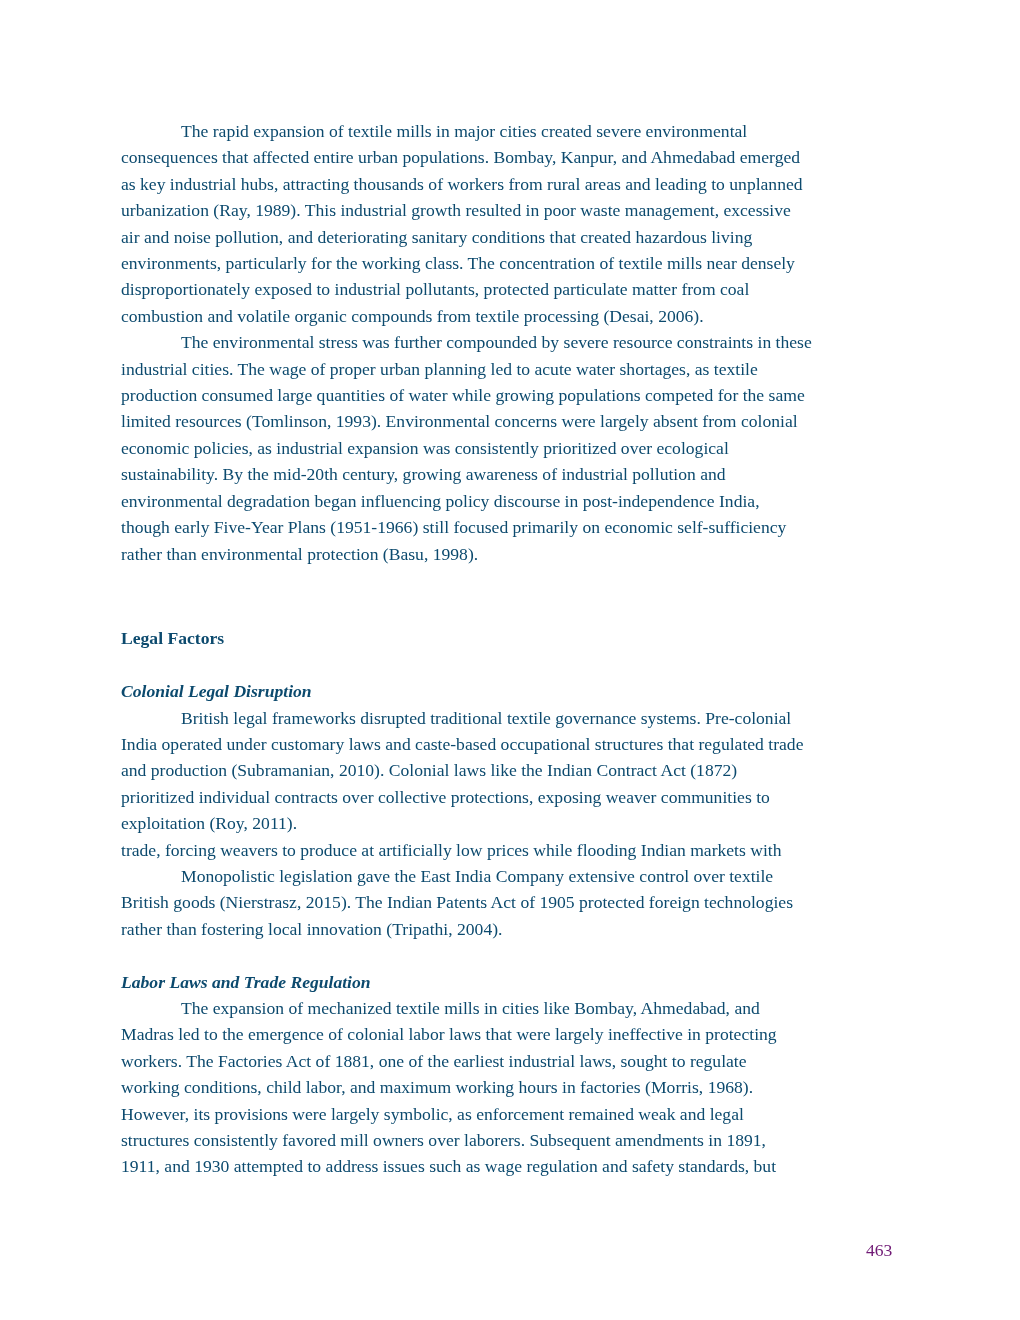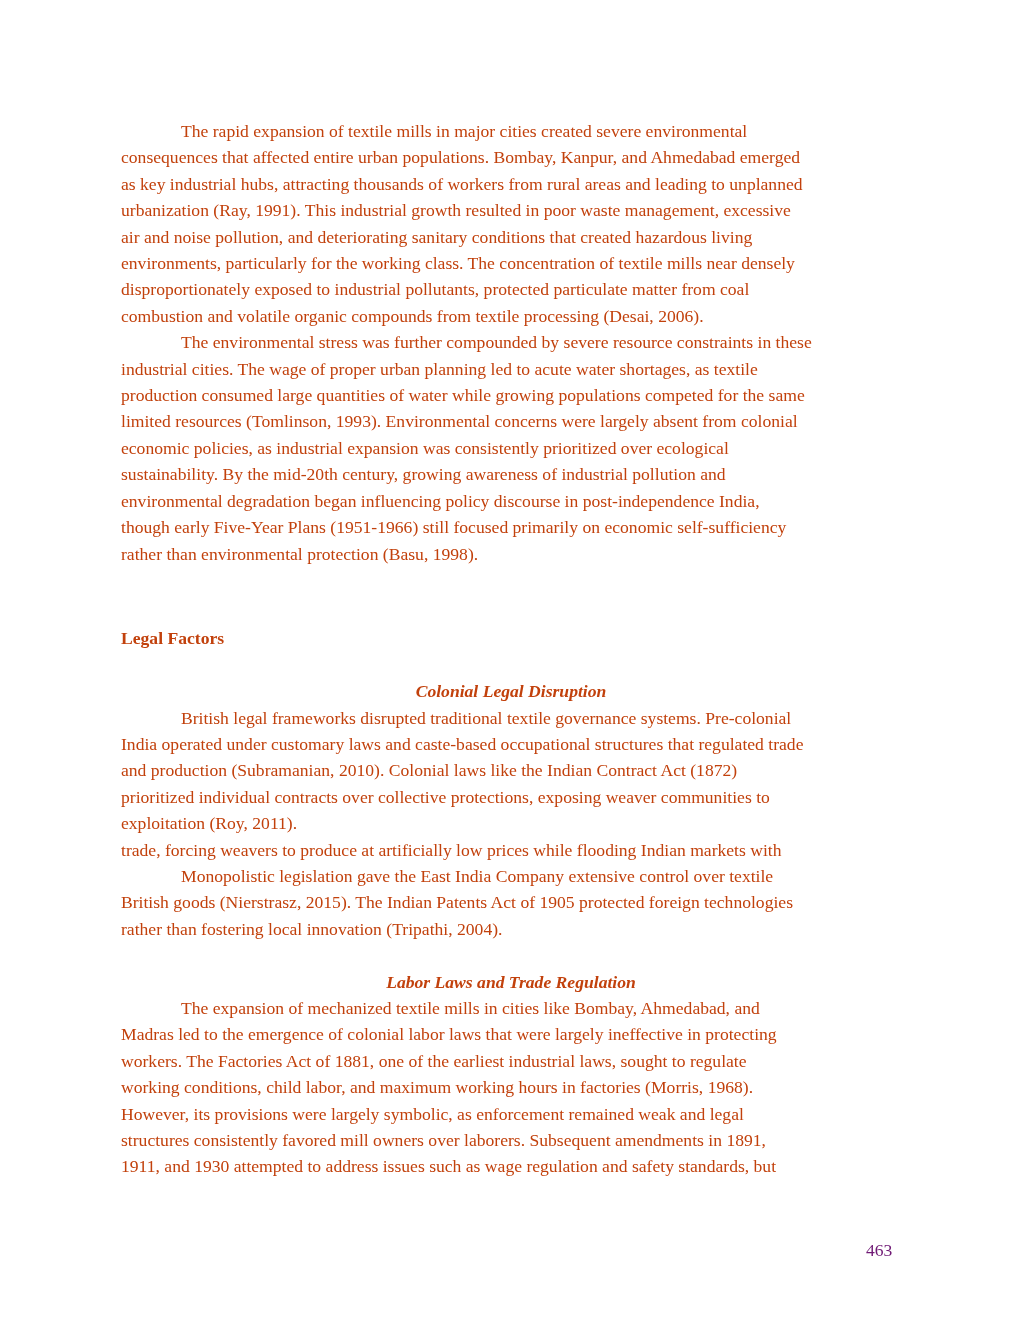--- a/index.html
+++ b/index.html
@@ -1,43 +1,43 @@
 <!DOCTYPE html>
 <html><head>
 <meta charset="utf-8">
 <style>
   html, body { margin: 0; padding: 0; background: #ffffff; }
   body { width: 1020px; height: 1320px; position: relative; overflow: hidden; }
   .page {
     position: absolute; left: 121px; top: 118px; width: 780px;
     font-family: "Liberation Serif", "DejaVu Serif", serif;
-    font-size: 17.6px; line-height: 26.4px; color: #c2410c;
+    font-size: 17.6px; line-height: 26.4px; color: #0c4a6e;
   }
   p { margin: 0; }
   .indent { text-indent: 60px; }
   .blank { height: 26.4px; }
   .h-bold { font-weight: bold; margin-top: 32px; }
-  .h-bi { font-weight: bold; font-style: italic; text-align: center; }
+  .h-bi { font-weight: bold; font-style: italic; }
   .line { display: block; white-space: nowrap; }
   .page-num {
     position: absolute; left: 866px; top: 1240px;
     font-family: "Liberation Serif", "DejaVu Serif", serif;
     font-size: 17.6px; color: #701a75;
   }
 </style>
 </head>
 <body>
 
 <div class="page">
 
   <p class="indent">
     <span class="line">The rapid expansion of textile mills in major cities created severe environmental</span>
     <span class="line" style="text-indent:0">consequences that affected entire urban populations. Bombay, Kanpur, and Ahmedabad emerged</span>
     <span class="line" style="text-indent:0">as key industrial hubs, attracting thousands of workers from rural areas and leading to unplanned</span>
-    <span class="line" style="text-indent:0">urbanization (Ray, 1991). This industrial growth resulted in poor waste management, excessive</span>
+    <span class="line" style="text-indent:0">urbanization (Ray, 1989). This industrial growth resulted in poor waste management, excessive</span>
     <span class="line" style="text-indent:0">air and noise pollution, and deteriorating sanitary conditions that created hazardous living</span>
     <span class="line" style="text-indent:0">environments, particularly for the working class. The concentration of textile mills near densely</span>
     <span class="line" style="text-indent:0">disproportionately exposed to industrial pollutants, protected particulate matter from coal</span>
     <span class="line" style="text-indent:0">combustion and volatile organic compounds from textile processing (Desai, 2006).</span>
   </p>
 
   <p class="indent">
     <span class="line">The environmental stress was further compounded by severe resource constraints in these</span>
     <span class="line" style="text-indent:0">industrial cities. The wage of proper urban planning led to acute water shortages, as textile</span>
     <span class="line" style="text-indent:0">production consumed large quantities of water while growing populations competed for the same</span>

